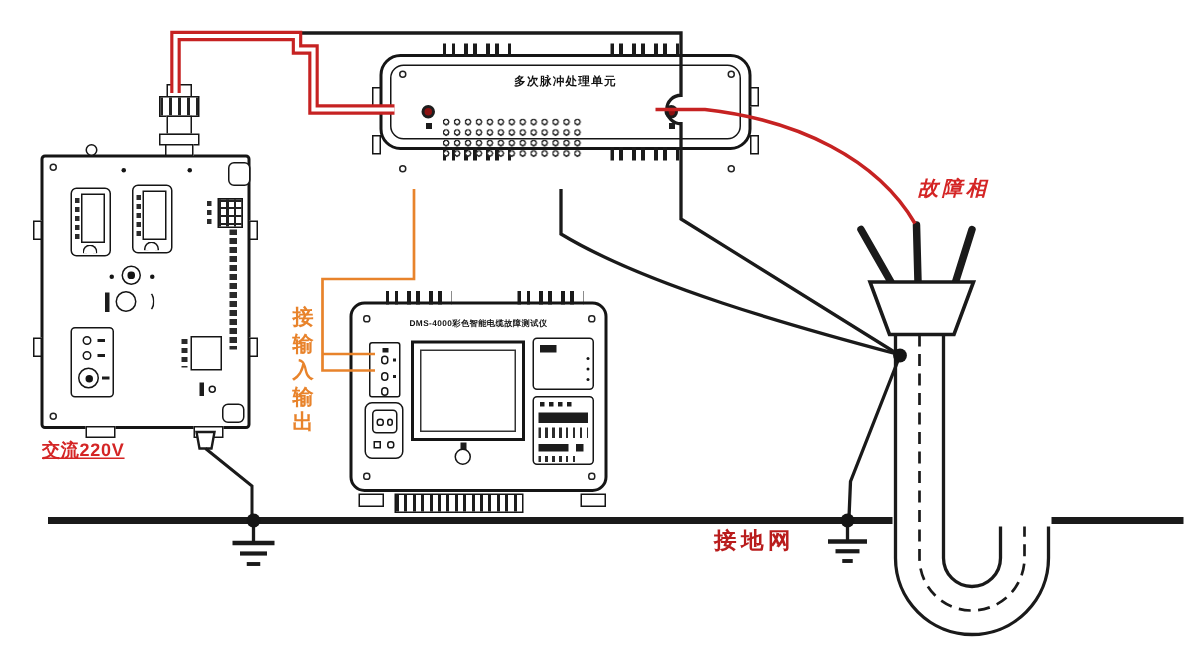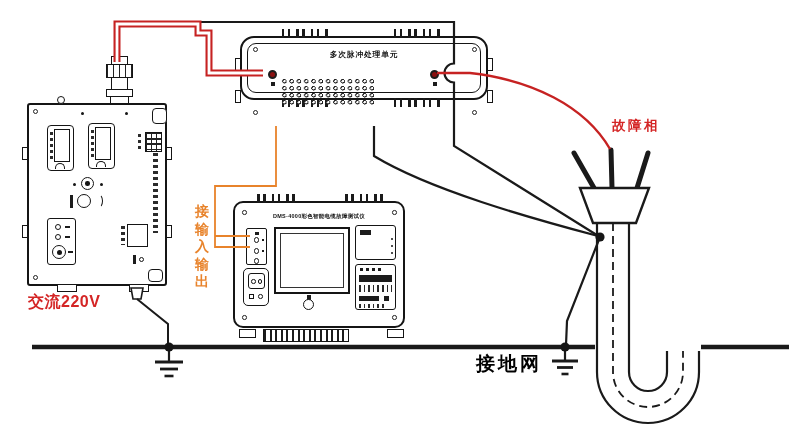--- a/index.html
+++ b/index.html
@@ -97,21 +97,21 @@
     <div class="foot" style="left:100px;bottom:-8px;width:20px;height:8px;"></div>
     <div class="b" style="left:28px;top:-9px;width:8px;height:8px;border-radius:50%;"></div>
   </div>
 
   <div class="b" style="left:111px;top:56px;width:17px;height:9px;"></div>
   <div class="b" style="left:106px;top:64px;width:27px;height:14px;background-image:repeating-linear-gradient(90deg,#222 0 1.4px,transparent 1.4px 6px);"></div>
   <div class="b" style="left:111px;top:77px;width:17px;height:13px;"></div>
   <div class="b" style="left:106px;top:89px;width:27px;height:8px;"></div>
   <div class="b" style="left:110px;top:96px;width:19px;height:8px;"></div>
 
-  <div class="dev" style="left:240px;top:36px;width:248px;height:64px;border-radius:14px;">
+  <div class="dev" style="left:253px;top:36px;width:248px;height:64px;border-radius:14px;">
     <div class="inner"></div>
     <div class="comb" style="top:-9px;left:40px;width:48px;"></div>
     <div class="comb" style="top:-9px;left:152px;width:48px;"></div>
     <div class="comb" style="bottom:-9px;left:40px;width:48px;"></div>
     <div class="comb" style="bottom:-9px;left:152px;width:48px;"></div>
     <div class="tab" style="left:-7px;top:20px;"></div>
     <div class="tab" style="left:-7px;top:52px;"></div>
     <div class="tab" style="right:-7px;top:20px;"></div>
     <div class="tab" style="right:-7px;top:52px;"></div>
     <div class="screw" style="left:11px;top:9px;"></div>
@@ -248,18 +248,18 @@
     <g>
       <path class="korange" d="M276,126 V186 H215 V247 H250" stroke-width="1.8"></path>
       <path class="korange" d="M215,236 H250" stroke-width="1.8"></path>
     </g>
 
     <circle cx="169" cy="347" r="4.6" fill="#151515"></circle>
     <circle cx="565" cy="347" r="4.6" fill="#151515"></circle>
     <circle cx="600" cy="237" r="4.6" fill="#151515"></circle>
   </svg>
 
-  <div class="lbl lbl-red" style="left:28px;top:292px;font-size:16px;letter-spacing:0.5px;">交流220V</div>
-  <div class="lbl lbl-red" style="left:612px;top:117px;font-size:13.5px;letter-spacing:2.5px;">故障相</div>
-  <div class="lbl" style="left:476px;top:351px;font-size:19px;letter-spacing:3px;color:#000000;">接地网</div>
+  <div class="lbl lbl-red" style="left:28px;top:292px;font-size:12px;letter-spacing:0.5px;text-decoration:underline;">交流220V</div>
+  <div class="lbl lbl-red" style="left:612px;top:117px;font-size:13.5px;letter-spacing:2.5px;font-style:italic;">故障相</div>
+  <div class="lbl" style="left:476px;top:351px;font-size:15px;letter-spacing:3px;color:#b91c1c;">接地网</div>
   <div class="lbl" style="left:195px;top:203px;width:15px;font-size:14px;line-height:1.25;color:var(--wire-orange);word-break:break-all;white-space:normal;">接输入输出</div>
 
 </div>
 
 </body></html>

